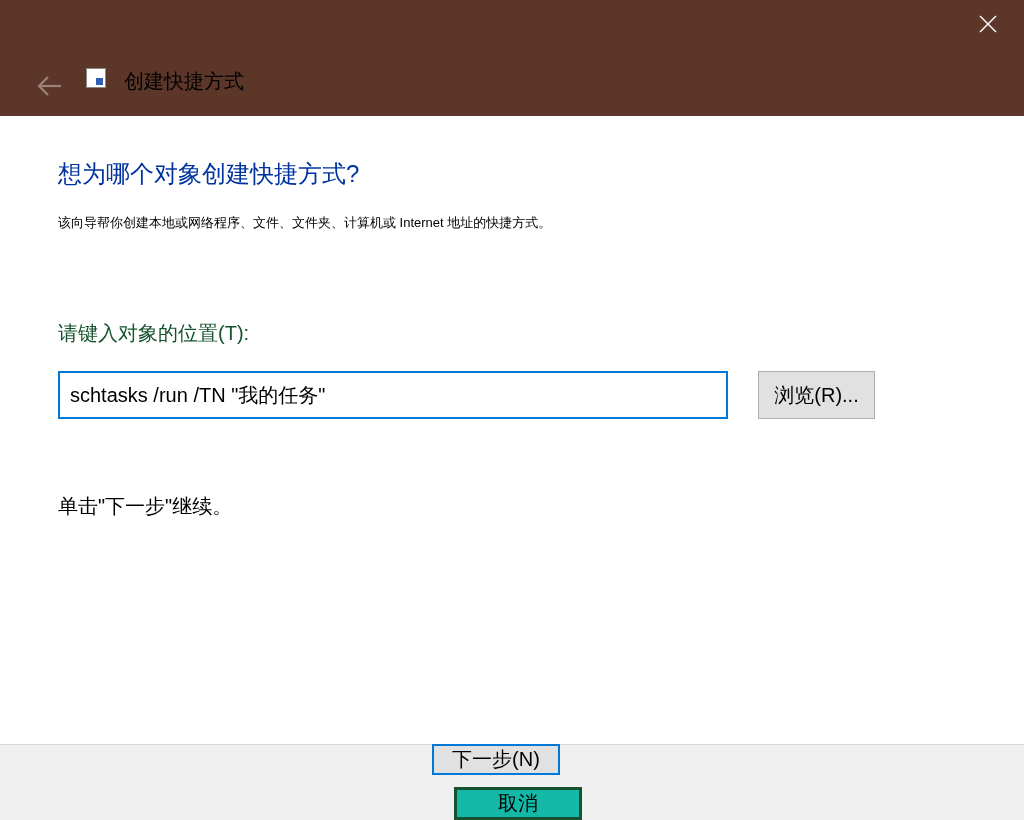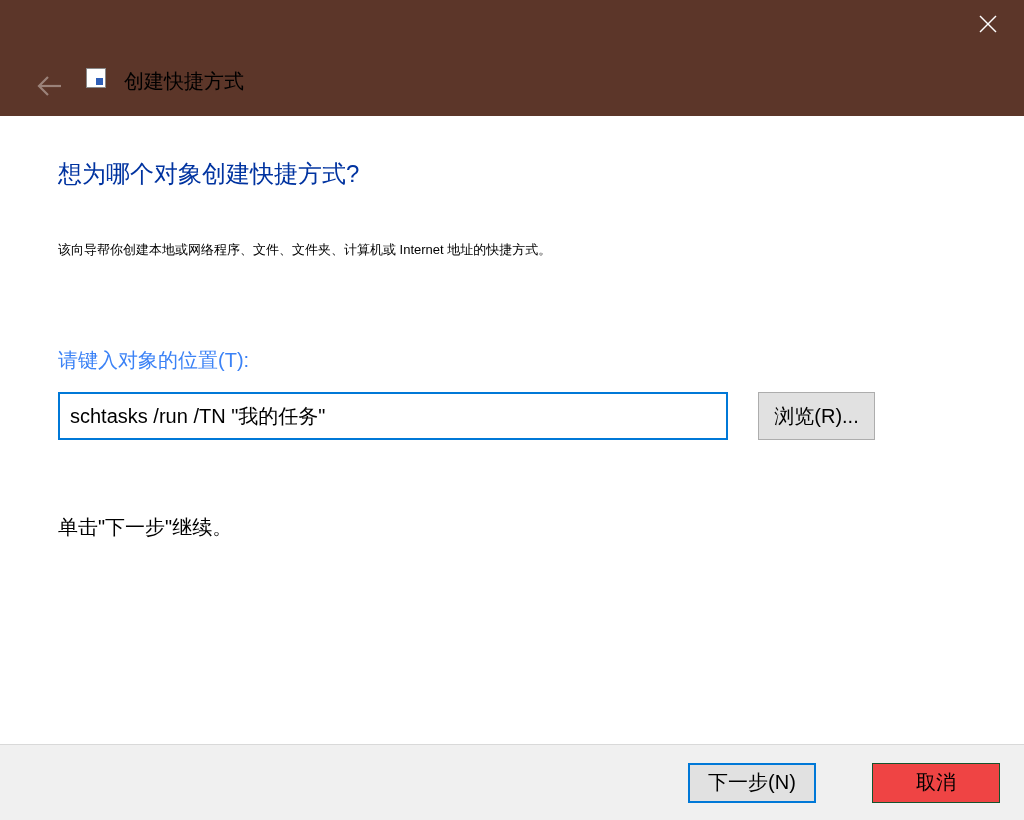--- a/index.html
+++ b/index.html
@@ -81,31 +81,31 @@
       font-size: 20px;
     }
     .content {
       height: 628px;
       padding: 42px 58px 0 58px;
       position: relative;
     }
     .heading {
       color: #0033a0;
       font-size: 24px;
-      margin-bottom: 51px;
+      margin-bottom: 24px;
     }
     .description {
       color: #000;
       font-size: 13px;
       margin-bottom: 88px;
     }
     .field-label {
-      color: #3b82f6;
-      font-size: 20px;
-      margin-bottom: 18px;
+      color: #14532d;
+      font-size: 20px;
+      margin-bottom: 24px;
     }
     .input-row {
       display: flex;
       gap: 30px;
       align-items: stretch;
     }
     .location-input {
       width: 670px;
       height: 48px;
       border: 2px solid #0078d7;
@@ -130,38 +130,39 @@
       color: #000;
       font-size: 20px;
     }
     .footer {
       height: 76px;
       border-top: 1px solid #d9d9d9;
       background: #f0f0f0;
       display: flex;
       align-items: center;
       justify-content: flex-end;
-      padding-right: 24px;
+      padding-right: 32px;
       gap: 12px;
+      flex-direction: column;
     }
     .footer-btn {
       width: 128px;
       height: 40px;
       font-size: 20px;
       font-family: inherit;
       color: #000;
       cursor: pointer;
     }
     .btn-next {
       border: 2px solid #0078d7;
       background: #e1e1e1;
     }
     .btn-cancel {
-      border: 1px solid #14532d;
-      background: #ef4444;
+      border: 3px solid #14532d;
+      background: #14b8a6;
       margin-left: 44px;
     }
   </style>
 </head>
 <body>
 
 <div class="titlebar">
   <div class="close-btn">
     <svg width="18" height="18" viewBox="0 0 18 18">
       <line x1="1" y1="1" x2="17" y2="17"></line>

